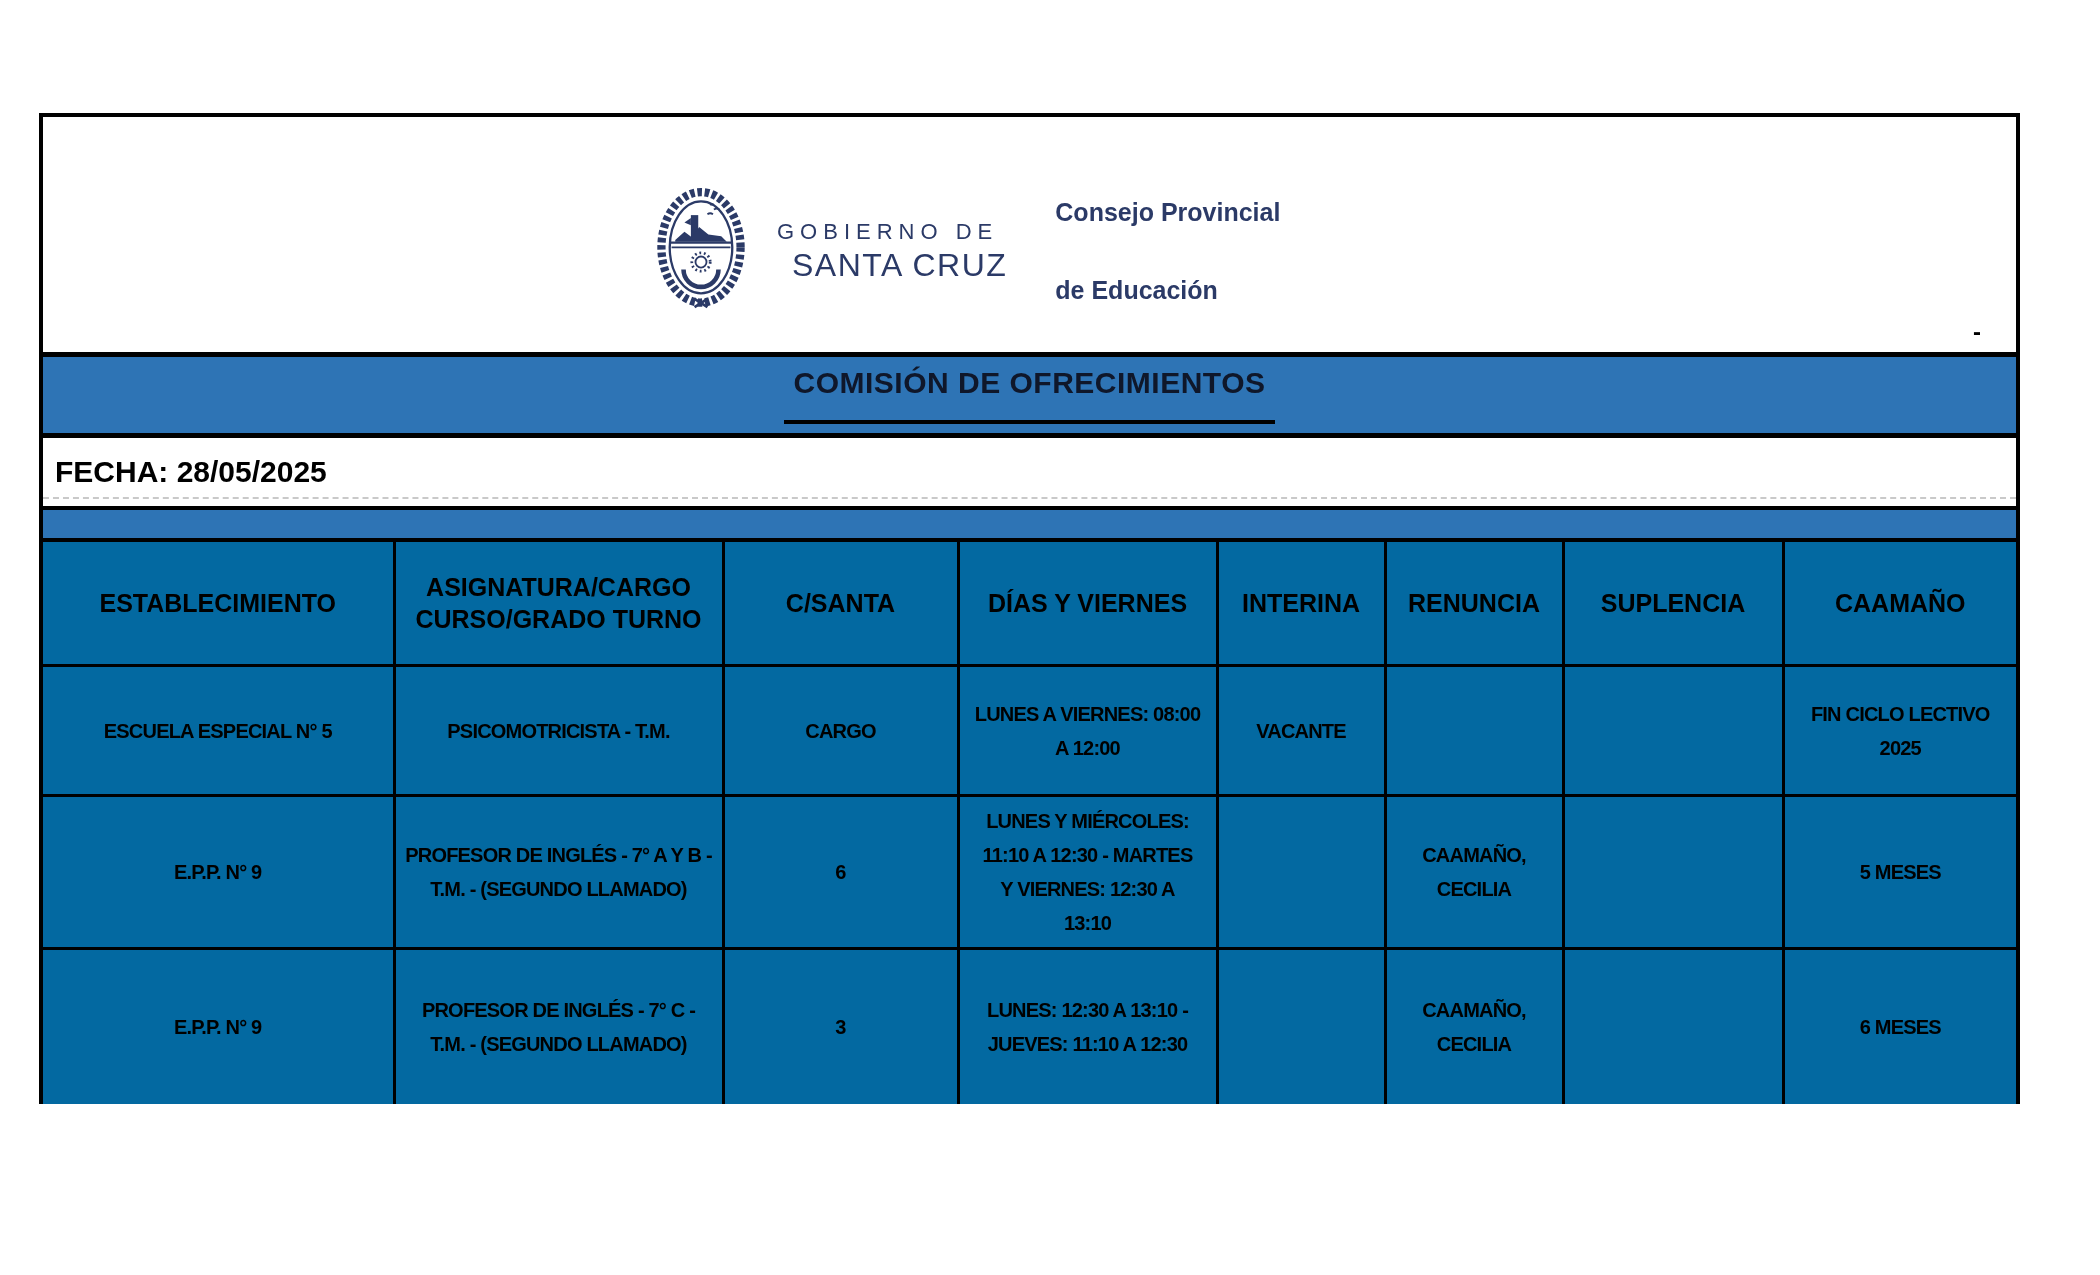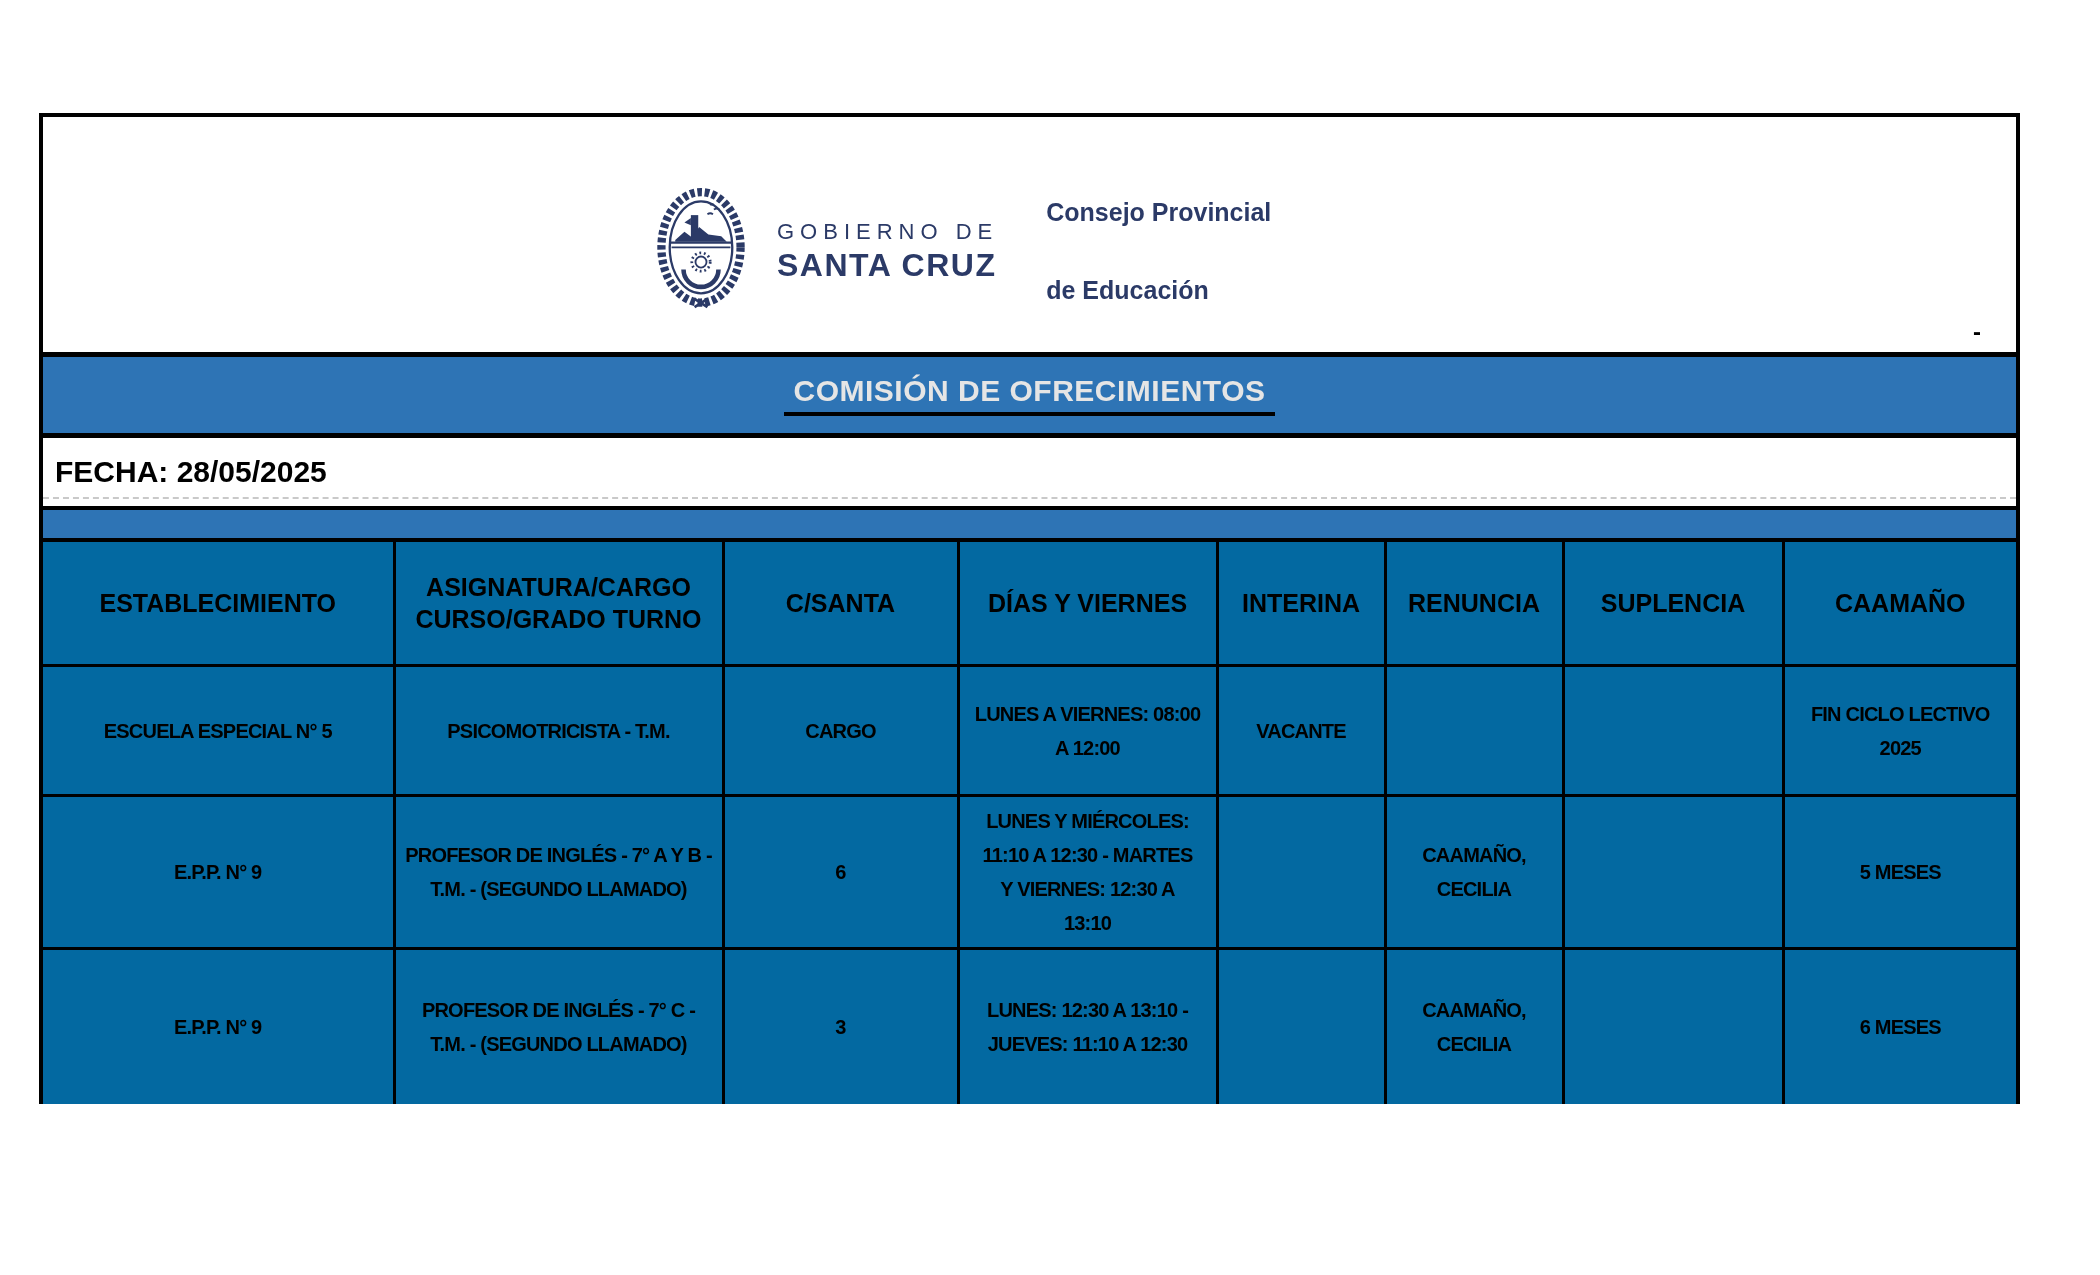--- a/index.html
+++ b/index.html
@@ -49,24 +49,25 @@
     color: #2b3a67;
   }
   .gob-line1 {
     font-size: 22px;
     font-weight: 500;
     letter-spacing: 6px;
     white-space: nowrap;
   }
   .gob-line2 {
     font-size: 32px;
-    font-weight: 700;
+    font-weight: 400;
     letter-spacing: 1.5px;
     white-space: nowrap;
     margin-top: 2px;
+    margin-left: 15px;
   }
   .consejo-block {
     margin-left: 48px;
     display: flex;
     flex-direction: column;
     color: #2b3a67;
     font-size: 25px;
     font-weight: 600;
     line-height: 1.22;
     gap: 48px;
@@ -84,26 +85,26 @@
   .title-band {
     height: 76px;
     background: #2e74b5;
     border-top: 5px solid #000;
     border-bottom: 5px solid #000;
     display: flex;
     align-items: center;
     justify-content: center;
   }
   .doc-title {
-    color: #e5e5e5;
+    color: #0f172a;
     font-size: 30px;
     font-weight: bold;
     letter-spacing: 0.5px;
     border-bottom: 4px solid #000;
-    padding: 0 10px 4px 10px;
+    padding: 0 10px 20px 10px;
     white-space: nowrap;
   }
   
   .info-row {
     position: relative;
     height: 68px;
     display: flex;
     background: #ffffff;
     border-bottom: 4px solid #000;
   }

